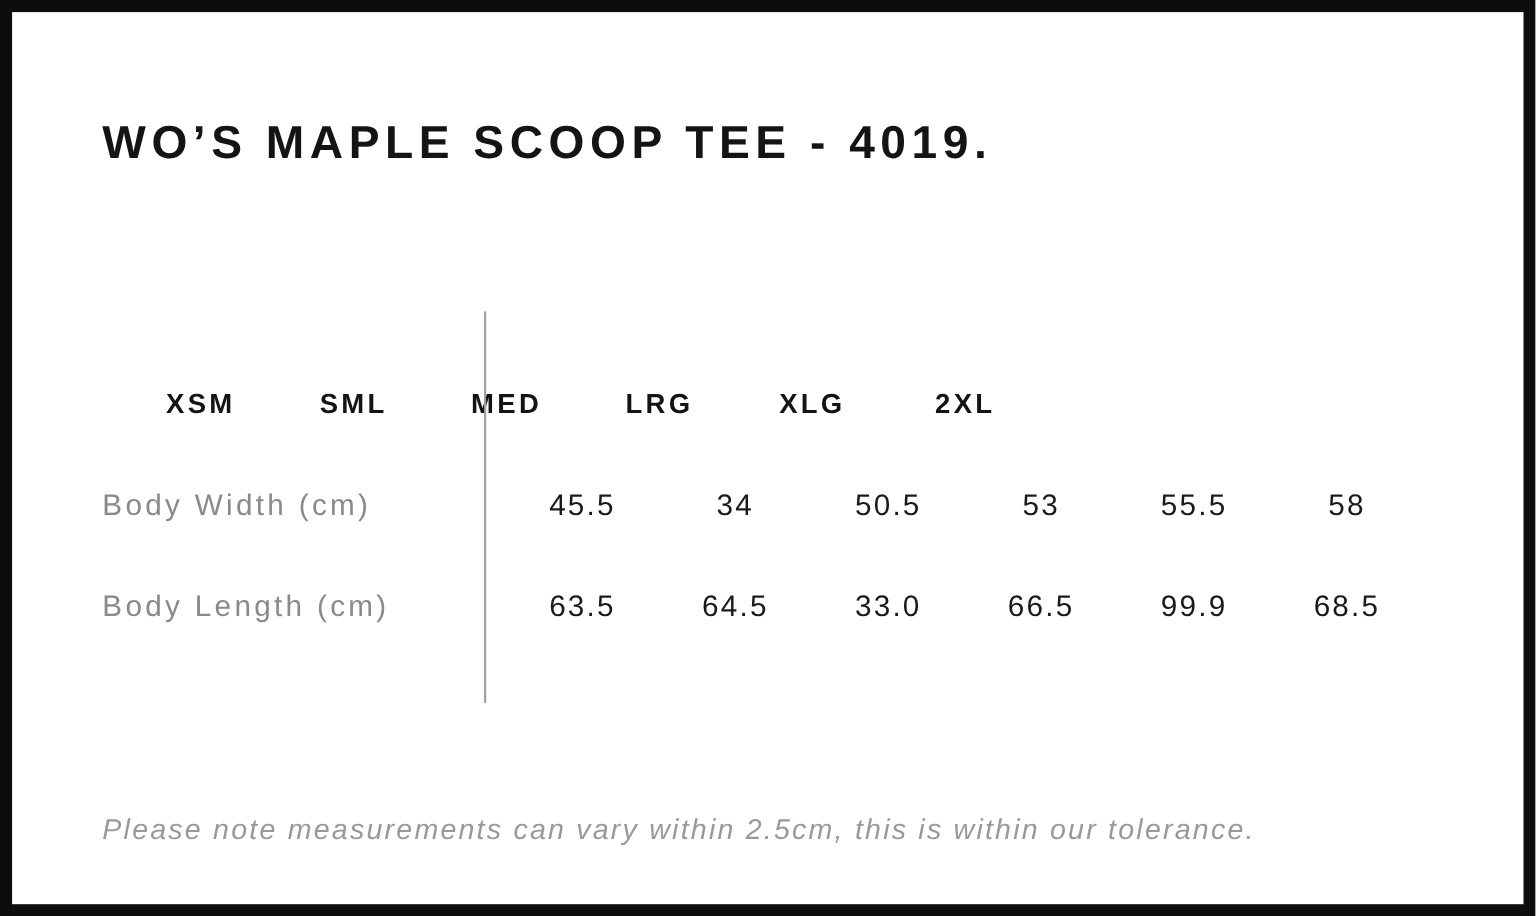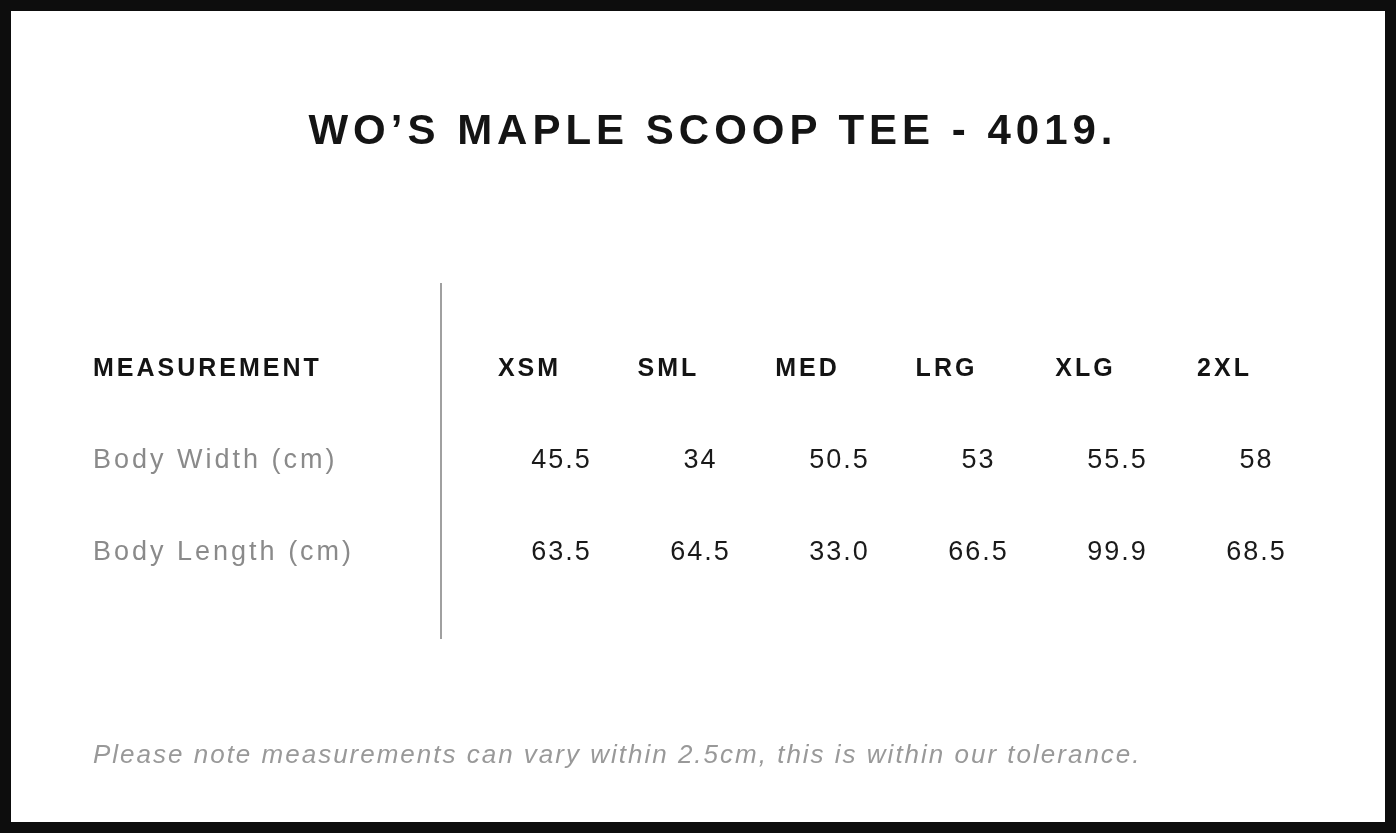--- a/index.html
+++ b/index.html
@@ -27,41 +27,40 @@
     padding: 0 52px 0 82px;
   }
   .page-title {
     margin-top: 95px;
     font-size: 42px;
     line-height: 1.12;
     font-weight: 700;
     letter-spacing: 5px;
     color: var(--heading-text);
     white-space: nowrap;
-    text-align: center;
   }
   .size-table {
     position: relative;
     margin-top: 130px;
     padding: 62px 0 66px 0;
   }
   .v-divider {
     position: absolute;
     left: 347px;
     top: 0;
     bottom: 0;
     width: 2px;
     background: var(--divider);
   }
   .t-row {
     display: flex;
     align-items: center;
     height: 44px;
   }
-  .t-row + .t-row { margin-top: 48px; gap: 32px; }
+  .t-row + .t-row { margin-top: 48px; }
   .label-cell {
     flex: 0 0 347px;
     width: 347px;
     font-size: 27px;
     letter-spacing: 3px;
     color: var(--label-text);
     white-space: nowrap;
   }
   .label-cell.header {
     font-weight: 700;
@@ -101,21 +100,20 @@
 
 <div class="frame">
 
   <h1 class="page-title">WO’S MAPLE SCOOP TEE - 4019.</h1>
 
   <div class="size-table">
 
     <div class="v-divider"></div>
 
     <div class="t-row">
-      <div class="label-cell header">MEASUREMENT</div>
       <div class="values">
         <div class="value-cell header">XSM</div>
         <div class="value-cell header">SML</div>
         <div class="value-cell header">MED</div>
         <div class="value-cell header">LRG</div>
         <div class="value-cell header">XLG</div>
         <div class="value-cell header">2XL</div>
       </div>
     </div>
 

